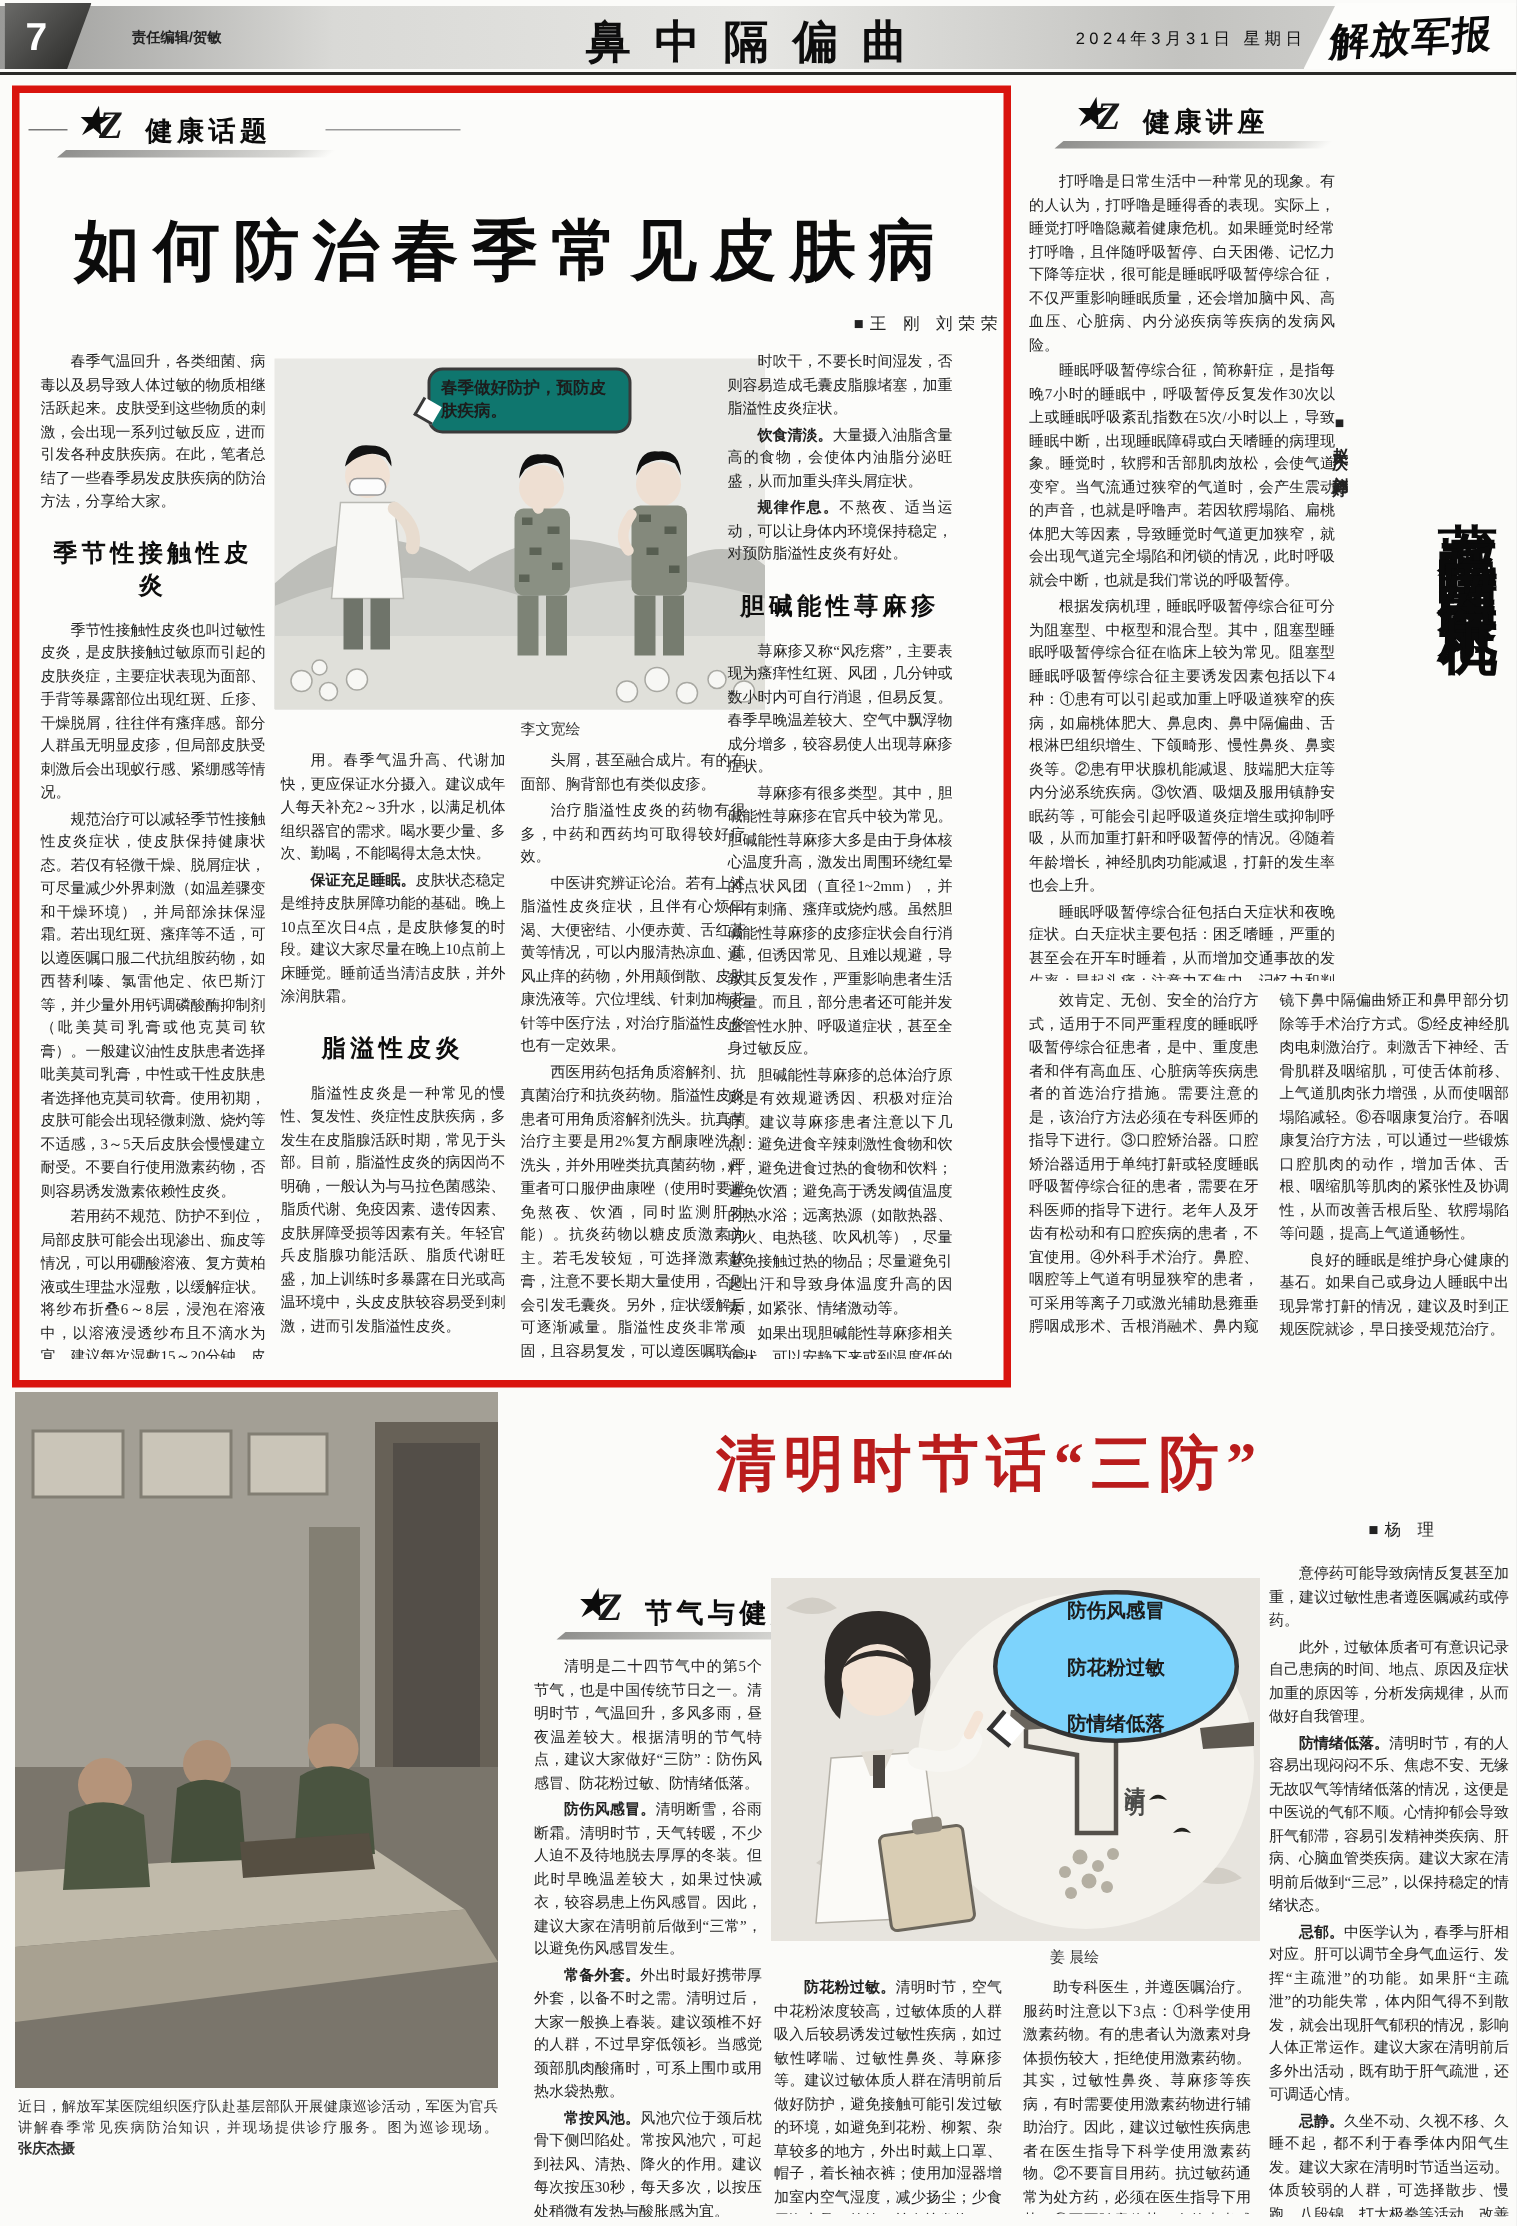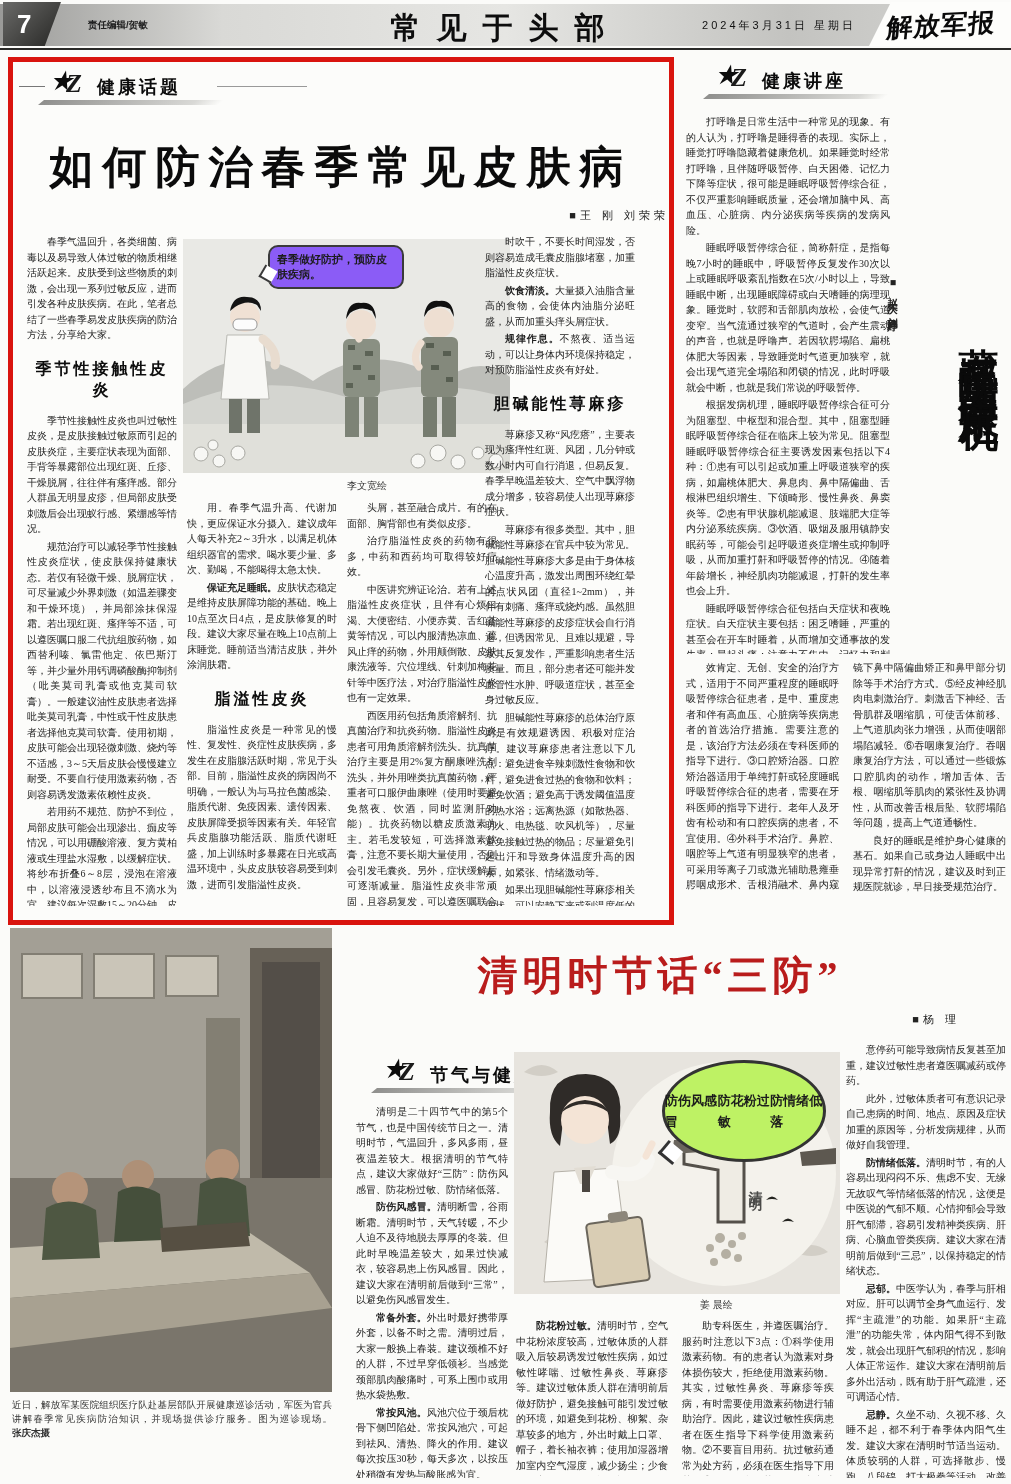--- a/index.html
+++ b/index.html
@@ -7,21 +7,21 @@
         font-family:"Liberation Serif","DejaVu Serif",serif;color:#1c1c1c;}
   
   .hbar{position:absolute;left:0;top:4px;width:1011px;height:42px;
         background:linear-gradient(90deg,#9a9a98,#d9d9d6 22%,#e6e6e3 50%,#c3c3c0 78%,#d6d6d3);}
   .pagetab{position:absolute;left:3px;top:2px;width:58px;height:44px;background:linear-gradient(135deg,#6a6a68,#262624);
         clip-path:polygon(0 0,100% 0,72% 100%,0 100%);color:#fff;font:700 26px "Liberation Sans",sans-serif;
         display:flex;align-items:center;padding-left:14px;box-sizing:border-box;}
   .editor{position:absolute;left:88px;top:19px;font:700 9.5px "Liberation Sans",sans-serif;color:#222;}
   .secttitle{position:absolute;left:0;top:8px;width:1011px;text-align:center;
         font:700 30px "Liberation Sans",sans-serif;letter-spacing:16px;color:#0d0d0d;}
-  .hdate{position:absolute;right:155px;top:18px;font:11px "Liberation Sans",sans-serif;letter-spacing:3px;color:#111;}
+  .hdate{position:absolute;right:140px;top:18px;font:11px "Liberation Sans",sans-serif;letter-spacing:3px;color:#111;}
   .masthead{position:absolute;right:0;top:2px;width:142px;height:44px;background:#fdfdfb;
         clip-path:polygon(22px 0,100% 0,100% 100%,0 100%);}
   .masthead span{position:absolute;left:18px;top:6px;font:700 26px "DejaVu Serif",serif;
         transform:skewX(-8deg) rotate(-3deg);letter-spacing:1px;color:#0a0a0a;}
   .hrule{position:absolute;left:0;top:48px;width:1011px;height:2px;background:#2a2a28;}
   
   .badge{position:absolute;height:36px;}
   .badge .lrule{position:absolute;left:-16px;top:16px;width:26px;height:1px;background:#777;}
   .badge .rrule{position:absolute;left:182px;top:16px;width:90px;height:1px;background:#999;}
   .blogo{position:absolute;left:14px;top:-2px;width:44px;height:34px;}
@@ -37,26 +37,26 @@
   .tauth{position:absolute;left:0;top:146px;width:100%;text-align:right;
         font:11px "Liberation Sans",sans-serif;letter-spacing:4px;color:#222;}
   .col{position:absolute;font-size:10px;line-height:15.5px;color:#232323;overflow:hidden;text-align:justify;}
   .para{margin:0 0 2px;text-indent:2em;}
   .para b{font-family:"Liberation Sans",sans-serif;font-weight:700;}
   .chead{font:700 16px "Liberation Sans",sans-serif;text-align:center;letter-spacing:3px;
         margin:16px 0 12px;text-indent:0;color:#0d0d0d;}
   .credit{position:absolute;font:10px "Liberation Sans",sans-serif;color:#333;}
   
   .illus{position:absolute;overflow:hidden;background:#eceae6;}
-  .bubble1{position:absolute;left:85px;top:6px;width:118px;background:#8b5cf6;border:2px solid #3a3a3a;
+  .bubble1{position:absolute;left:102px;top:6px;width:118px;background:#0f766e;border:2px solid #3a3a3a;
         border-radius:10px;padding:5px 7px;font:700 11px "Liberation Sans",sans-serif;line-height:15px;}
   .bubble1:after{content:"";position:absolute;left:-9px;bottom:6px;width:12px;height:12px;background:#fff;
         border-left:2px solid #3a3a3a;border-bottom:2px solid #3a3a3a;transform:rotate(30deg);}
-  .bubble2{position:absolute;left:148px;top:8px;width:158px;height:96px;background:#bef264;border:3px solid #333;
-        border-radius:50%;display:flex;flex-direction:row;align-items:center;justify-content:flex-start;
+  .bubble2{position:absolute;left:148px;top:8px;width:158px;height:96px;background:#7dd3fc;border:3px solid #333;
+        border-radius:50%;display:flex;flex-direction:column;align-items:center;justify-content:space-between;
         font:700 13px "Liberation Sans",sans-serif;line-height:21px;}
   .bubble2:after{content:"";position:absolute;left:-4px;bottom:-2px;width:16px;height:14px;background:#fff;
         border-left:3px solid #333;border-bottom:3px solid #333;transform:rotate(40deg);}
   .qmlabel{position:absolute;left:232px;top:128px;writing-mode:vertical-rl;font:600 14px "Liberation Serif",serif;
         color:#4a4a48;letter-spacing:6px;}
   
   .vtitle{position:absolute;left:908px;top:110px;width:98px;height:482px;writing-mode:vertical-rl;
         font:700 40px "Liberation Serif",serif;letter-spacing:7px;color:#0a0a0a;text-align:center;}
   .vauth{position:absolute;left:886px;top:276px;height:170px;writing-mode:vertical-rl;
         font:700 10.5px "Liberation Sans",sans-serif;letter-spacing:2px;color:#222;}
@@ -75,21 +75,21 @@
 </head>
 <body>
 
 <div id="page">
 
   <div class="hbar"></div>
   <div class="pagetab">
       <span>7</span>
     </div>
   <div class="editor">责任编辑/贺敏</div>
-  <div class="secttitle">常见于头部</div>
+  <div class="secttitle">鼻中隔偏曲</div>
   <div class="hdate">2024年3月31日  星期日</div>
   <div class="masthead">
       <span>解放军报</span>
     </div>
   <div class="hrule"></div>
 
   <div id="topicbox">
     <div class="badge" style="left:22px;top:8px;">
       <span class="lrule"></span>
       <span class="blogo">

